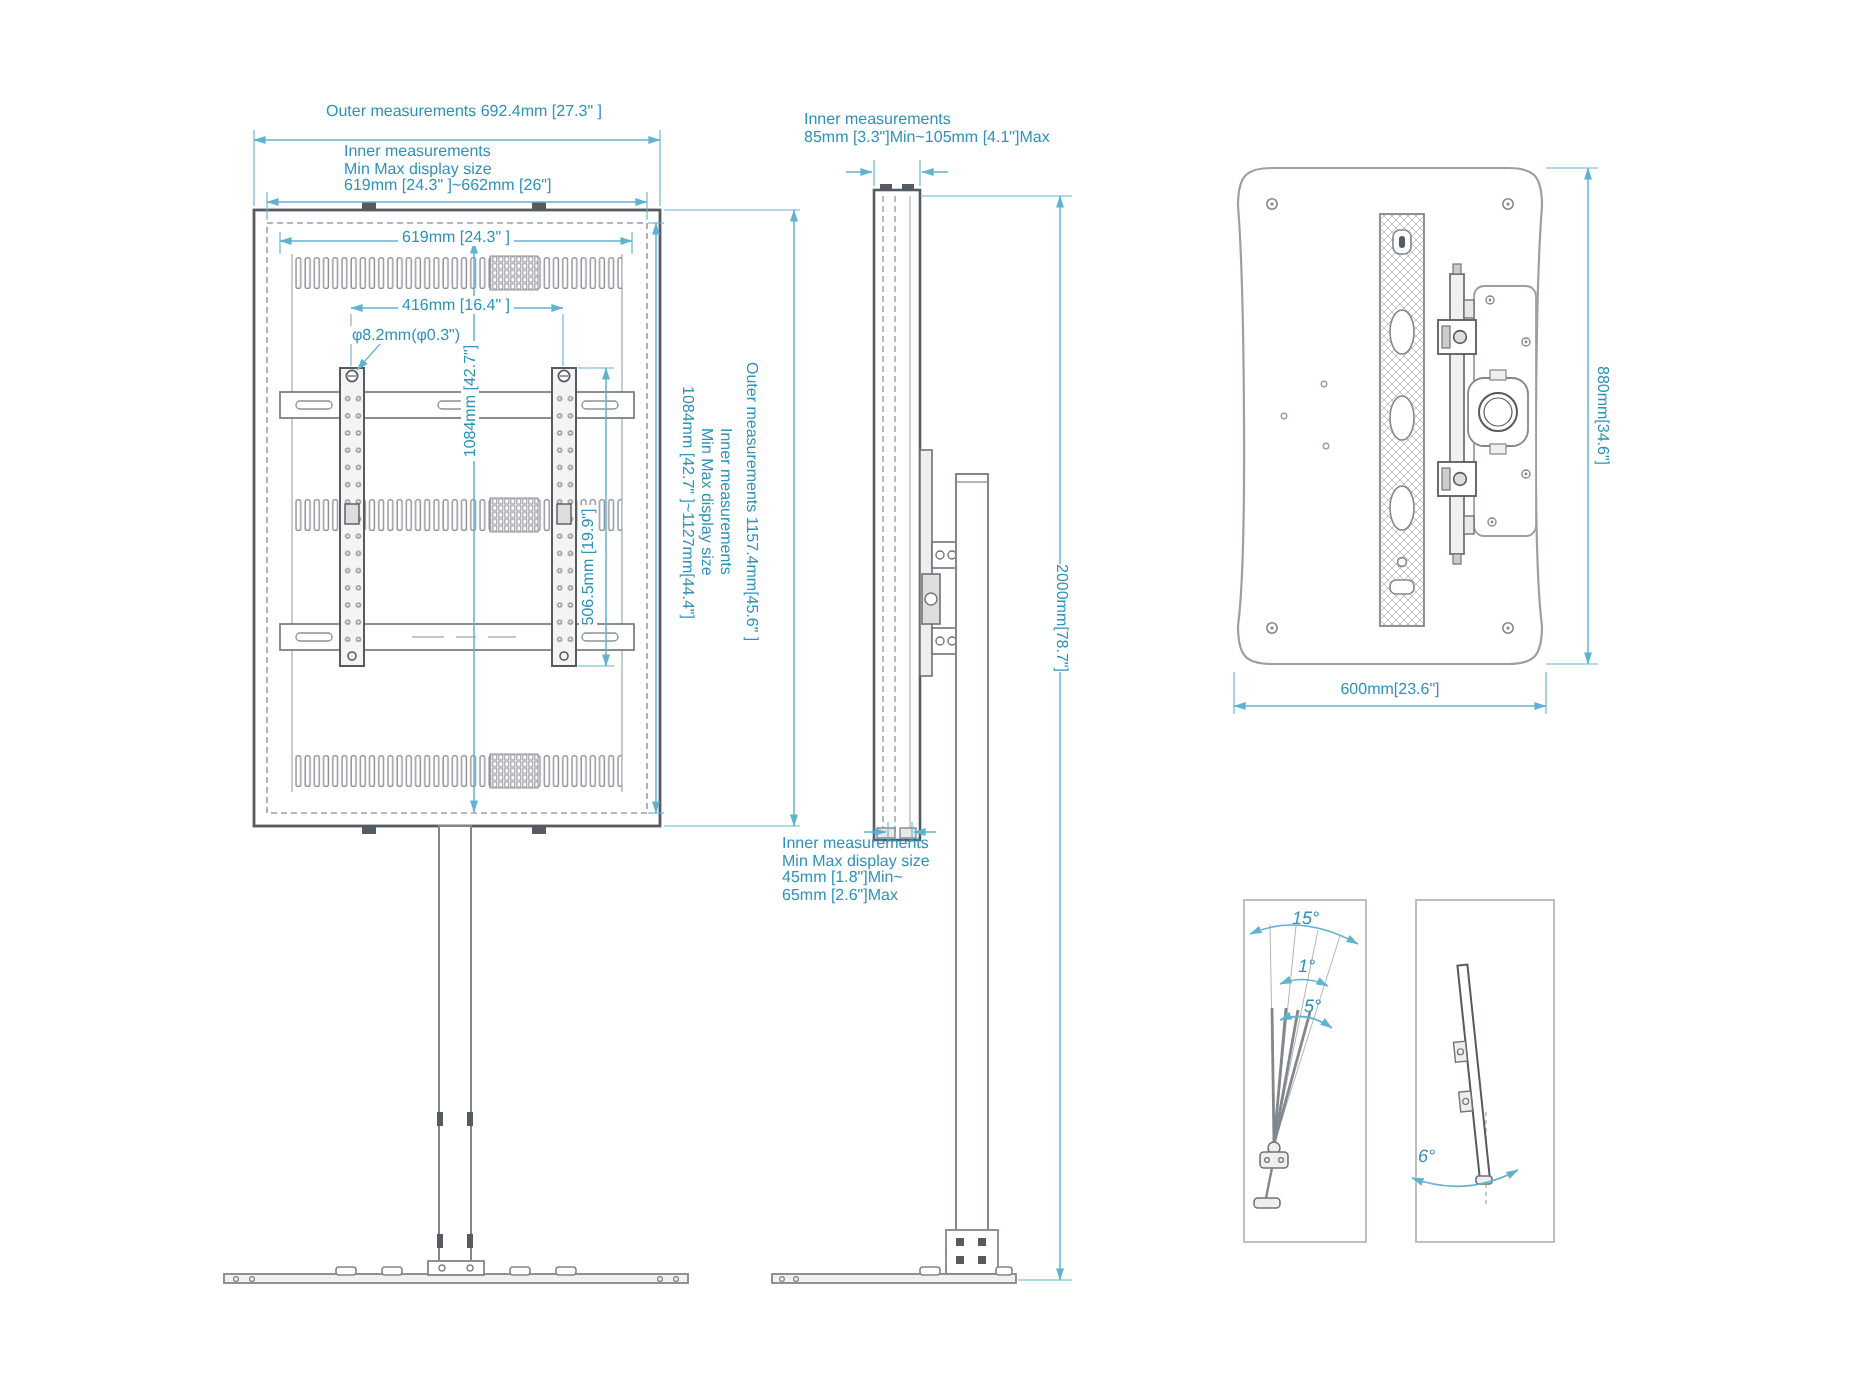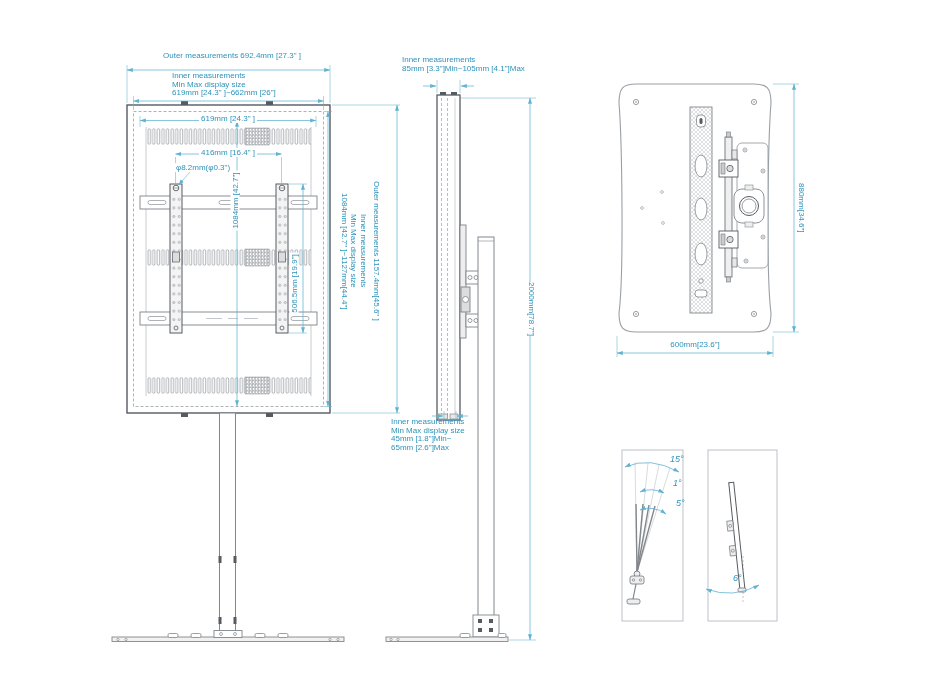--- a/index.html
+++ b/index.html
@@ -4,21 +4,21 @@
 <style>
   html,body{margin:0;padding:0;background:#fff;}
   #canvas{position:relative;width:930px;height:698px;background:#fff;overflow:hidden;
           font-family:"Liberation Sans", sans-serif;}
   svg{position:absolute;left:0;top:0;}
   .lbl{position:absolute;font-size:8px;line-height:8.5px;color:#2d93ba;white-space:nowrap;}
   .ctr{text-align:center;}
   .bgw{background:#fff;padding:0 2px;}
   .vert{writing-mode:vertical-rl;line-height:9.5px;text-align:center;}
   .rot{transform:rotate(-90deg);transform-origin:center center;height:9px;}
-  .ang{font-size:9px;font-style:italic;margin-left:24px;}
+  .ang{font-size:9px;font-style:italic;}
 </style>
 </head>
 <body>
 
 <div id="canvas">
 
 <svg width="930" height="698" viewBox="0 0 930 698">
   <defs>
     <marker id="ae" markerWidth="8" markerHeight="8" refX="5.8" refY="3" orient="auto" markerUnits="userSpaceOnUse">
       <path d="M0,1 L6,3 L0,5 Z" fill="#5fb3d0"></path>

